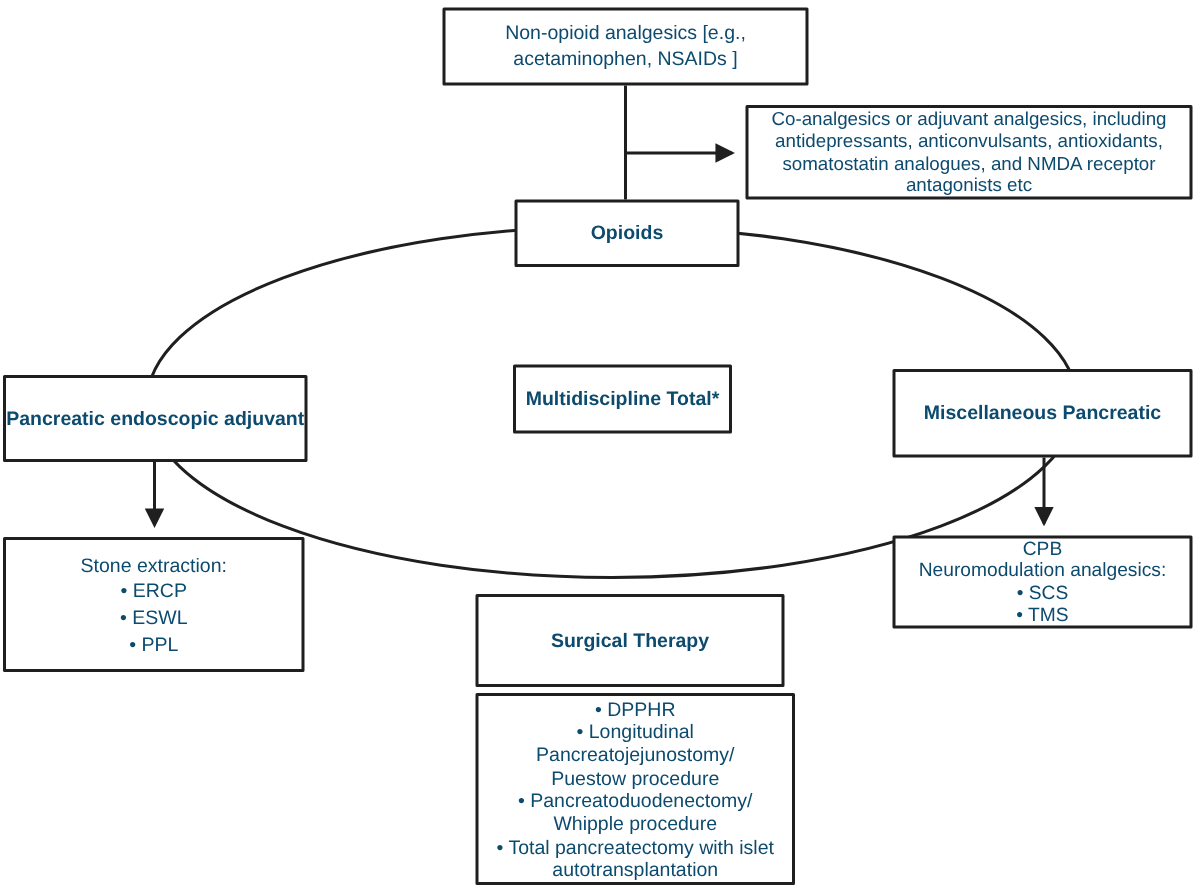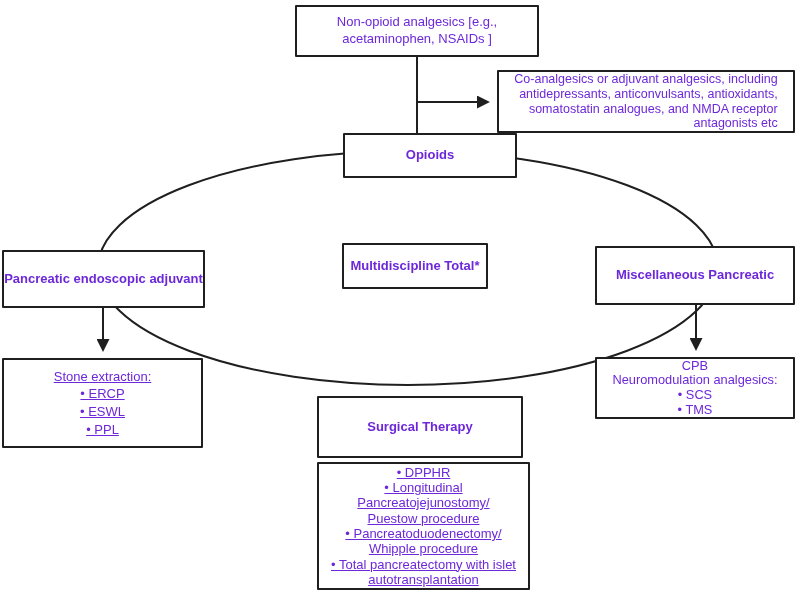--- a/index.html
+++ b/index.html
@@ -1,34 +1,34 @@
 <!DOCTYPE html>
 <html><head>
 <meta charset="utf-8">
 <style>
   html,body{margin:0;padding:0;background:#ffffff;}
   .canvas{
     position:relative;width:800px;height:592px;background:#ffffff;
-    font-family:"Liberation Sans","DejaVu Sans",sans-serif;color:#6d28d9;
+    font-family:"Liberation Sans","DejaVu Sans",sans-serif;color:#0c4a6e;
     overflow:hidden;
   }
   .connectors{position:absolute;left:0;top:0;z-index:0;}
   .box{
     position:absolute;z-index:1;box-sizing:border-box;
     background:#ffffff;border:2px solid #1f1f1f;border-radius:1px;
     display:flex;align-items:center;justify-content:center;
     text-align:center;white-space:pre-line;
     font-size:13px;line-height:1.3;
   }
   .bold{font-weight:bold;}
   .nowrap{white-space:nowrap;}
-  .fs12{font-size:12.5px;line-height:1.18;text-align:right;}
-  .lh-tight{line-height:1.18;text-decoration:underline;}
+  .fs12{font-size:12.5px;line-height:1.18;}
+  .lh-tight{line-height:1.18;}
   .lh-cpb{font-size:12.8px;line-height:1.15;}
-  .lh-stone{line-height:1.35;text-decoration:underline;}
+  .lh-stone{line-height:1.35;}
 </style>
 </head>
 <body>
 
 <div class="canvas">
 
   <svg class="connectors" width="800" height="592" viewBox="0 0 800 592">
     <defs>
       <marker id="ah" viewBox="0 0 10 10" refX="8.5" refY="5" markerWidth="6.5" markerHeight="6.5" orient="auto">
         <path d="M0 0 L10 5 L0 10 z" fill="#1f1f1f"></path>
@@ -47,21 +47,21 @@
 acetaminophen, NSAIDs ]</span>
   </div>
 
   <div class="box fs12" style="left:497px;top:70px;width:298px;height:63px;">
     <span>Co-analgesics or adjuvant analgesics, including
 antidepressants,  anticonvulsants, antioxidants,
 somatostatin analogues, and NMDA receptor
 antagonists etc</span>
   </div>
 
-  <div class="box bold nowrap" style="left:343px;top:133px;width:174px;height:45px;text-align:right;">
+  <div class="box bold nowrap" style="left:343px;top:133px;width:150px;height:45px;text-align:right;">
     <span>Opioids</span>
   </div>
 
   <div class="box bold nowrap" style="left:342px;top:243px;width:146px;height:46px;">
     <span>Multidiscipline Total*</span>
   </div>
 
   <div class="box bold nowrap" style="left:2px;top:250px;width:203px;height:58px;">
     <span>Pancreatic endoscopic adjuvant</span>
   </div>

